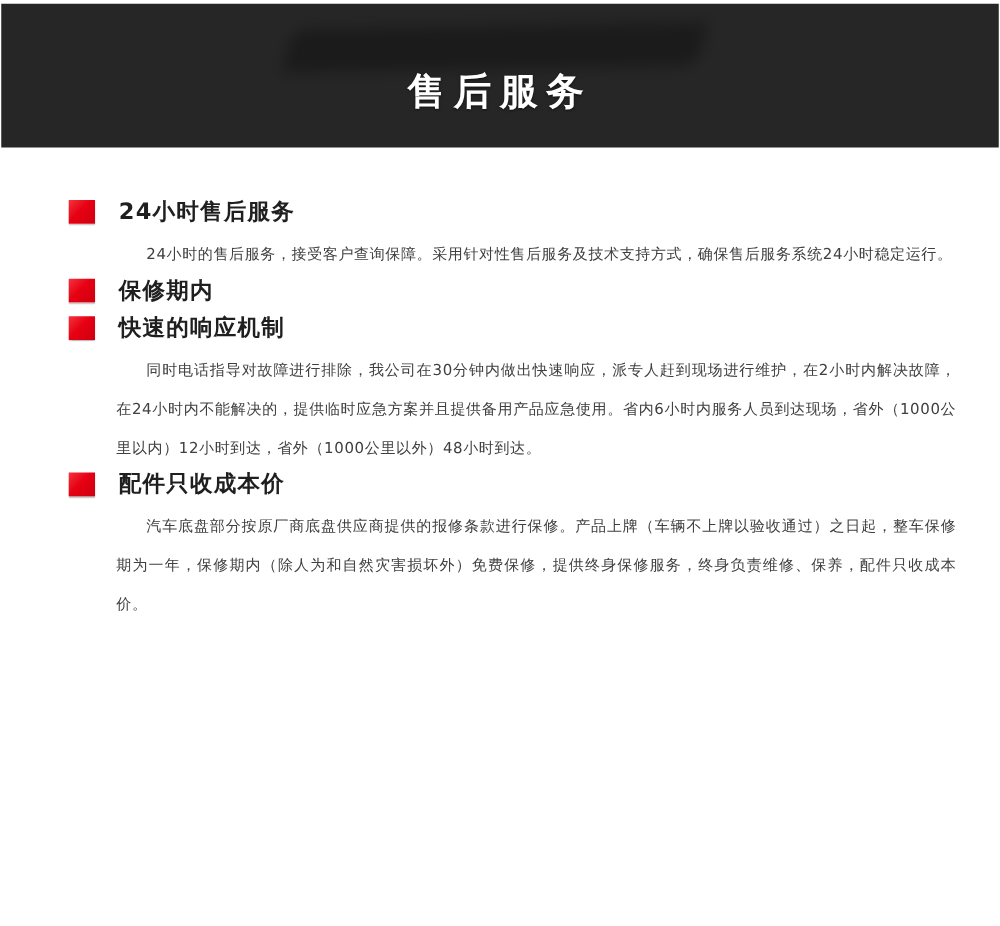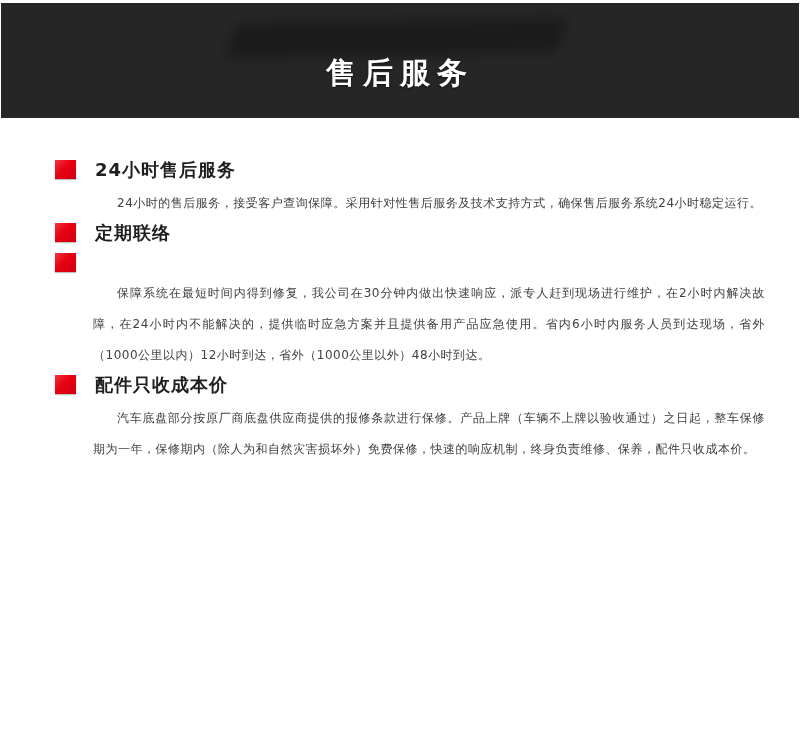--- a/index.html
+++ b/index.html
@@ -103,35 +103,36 @@
       <h2 class="heading">24小时售后服务</h2>
     </div>
     <div class="paras">
         <p class="para">24小时的售后服务，接受客户查询保障。采用针对性售后服务及技术支持方式，确保售后服务系统24小时稳定运行。</p>
       </div>
   </section>
 
   <section class="section">
     <div class="heading-row">
       <span class="bullet"></span>
-      <h2 class="heading">定期联络</h2>
+      <h2 class="heading">保修期内</h2>
     </div>
   </section>
 
   <section class="section">
     <div class="heading-row">
       <span class="bullet"></span>
+      <h2 class="heading">快速的响应机制</h2>
     </div>
     <div class="paras">
-        <p class="para">保障系统在最短时间内得到修复，我公司在30分钟内做出快速响应，派专人赶到现场进行维护，在2小时内解决故障，在24小时内不能解决的，提供临时应急方案并且提供备用产品应急使用。省内6小时内服务人员到达现场，省外（1000公里以内）12小时到达，省外（1000公里以外）48小时到达。</p>
+        <p class="para">同时电话指导对故障进行排除，我公司在30分钟内做出快速响应，派专人赶到现场进行维护，在2小时内解决故障，在24小时内不能解决的，提供临时应急方案并且提供备用产品应急使用。省内6小时内服务人员到达现场，省外（1000公里以内）12小时到达，省外（1000公里以外）48小时到达。</p>
       </div>
   </section>
 
   <section class="section">
     <div class="heading-row">
       <span class="bullet"></span>
       <h2 class="heading">配件只收成本价</h2>
     </div>
     <div class="paras">
-        <p class="para">汽车底盘部分按原厂商底盘供应商提供的报修条款进行保修。产品上牌（车辆不上牌以验收通过）之日起，整车保修期为一年，保修期内（除人为和自然灾害损坏外）免费保修，快速的响应机制，终身负责维修、保养，配件只收成本价。</p>
+        <p class="para">汽车底盘部分按原厂商底盘供应商提供的报修条款进行保修。产品上牌（车辆不上牌以验收通过）之日起，整车保修期为一年，保修期内（除人为和自然灾害损坏外）免费保修，提供终身保修服务，终身负责维修、保养，配件只收成本价。</p>
       </div>
   </section>
 </main>
 
 </body></html>

